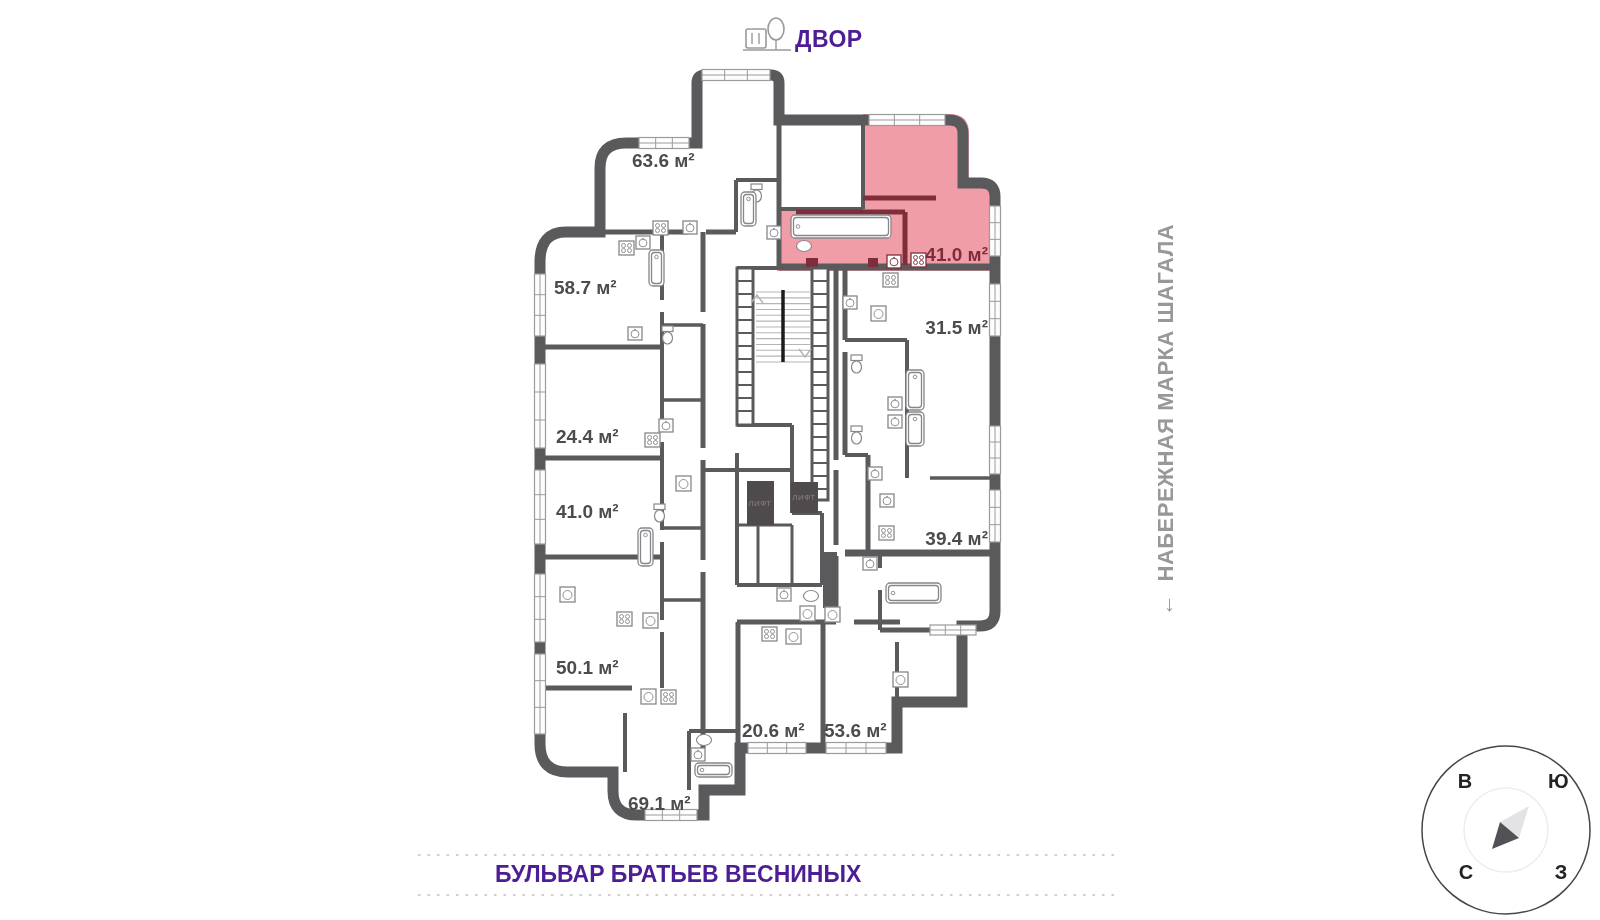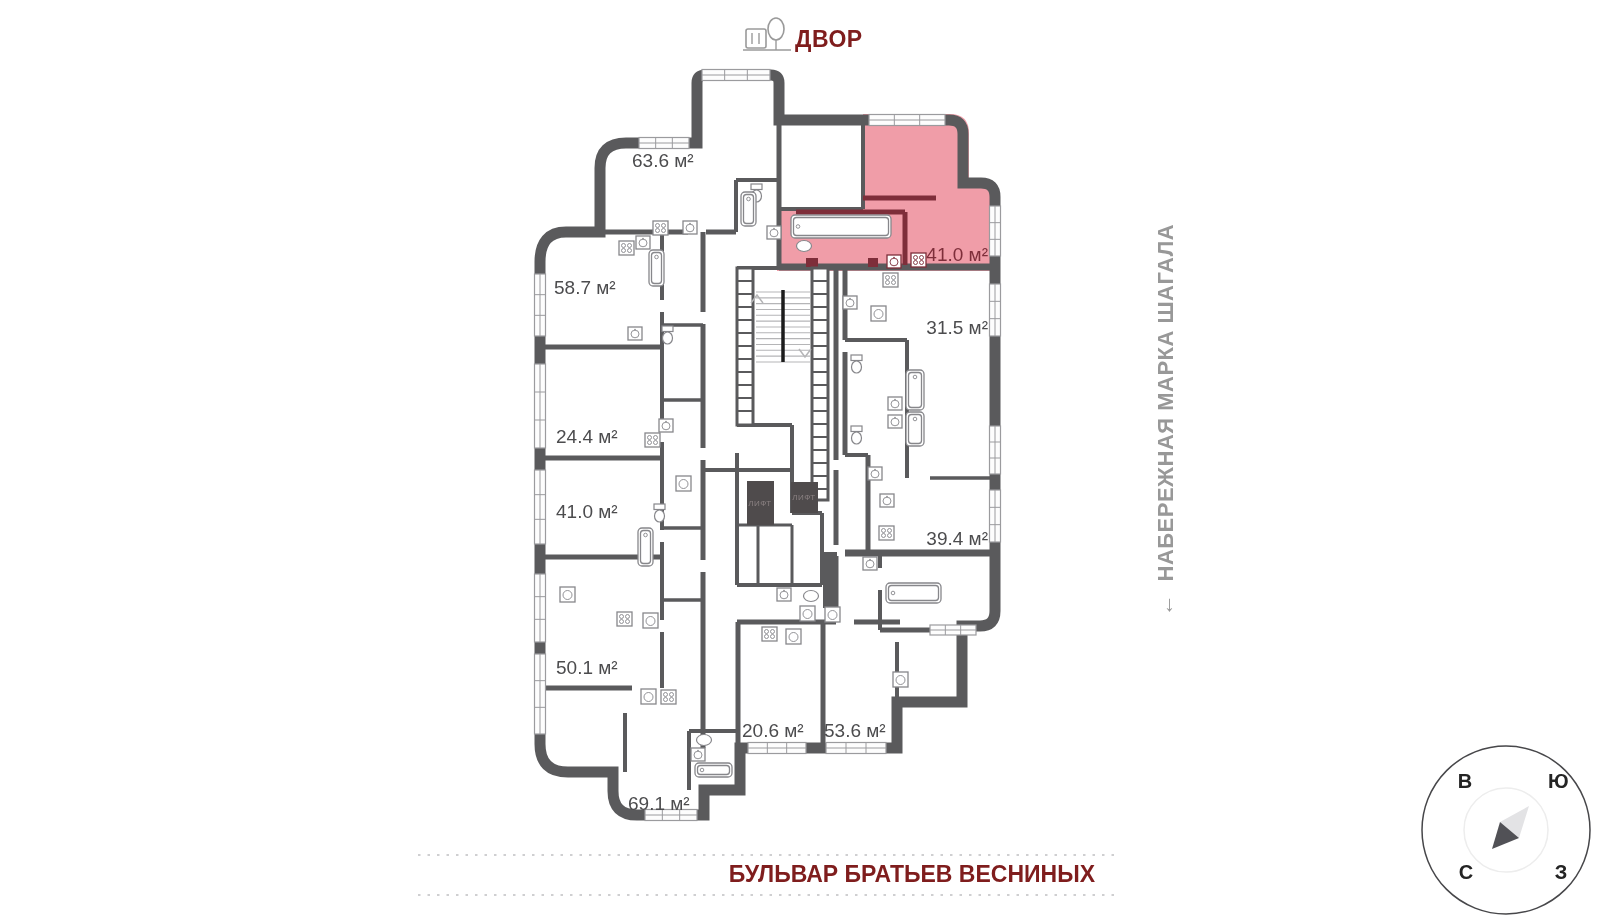--- a/index.html
+++ b/index.html
@@ -1,23 +1,23 @@
 <!DOCTYPE html>
 <html><head>
 <meta charset="utf-8">
 <style>
   html,body{margin:0;padding:0;background:#fff;}
   .stage{position:relative;width:1600px;height:920px;background:#fff;overflow:hidden;
          font-family:"Liberation Sans",sans-serif;}
   .stage svg{position:absolute;left:0;top:0;}
-  .lbl{position:absolute;font-weight:normal;font-size:19px;line-height:26px;color:#4c4c4e;white-space:nowrap;}
+  .lbl{position:absolute;font-weight:bold;font-size:19px;line-height:26px;color:#4c4c4e;white-space:nowrap;}
   .lbl.right{text-align:right;}
   .lbl.pink{color:#7e2e3a;}
-  .street{position:absolute;font-weight:bold;color:#7f1d1d;white-space:nowrap;}
-  .street-bottom{left:495px;top:861px;width:600px;text-align:right;font-size:23px;}
+  .street{position:absolute;font-weight:bold;color:#4c1d95;white-space:nowrap;}
+  .street-bottom{left:495px;top:861px;width:600px;text-align:left;font-size:23px;}
   .street-top{left:795px;top:26px;font-size:23px;letter-spacing:.5px;}
   .street-right{left:996px;top:433px;width:340px;text-align:center;font-size:22px;
                 letter-spacing:.5px;color:#989898;transform:rotate(-90deg);}
   .street-right .arrow{margin-right:12px;font-weight:normal;}
   .lift-lbl{position:absolute;font-size:8px;color:#8a8182;text-align:center;letter-spacing:.5px;}
   .compass-letter{position:absolute;width:20px;text-align:center;font-weight:bold;font-size:20px;color:#242424;}
 </style>
 </head>
 <body>
 

